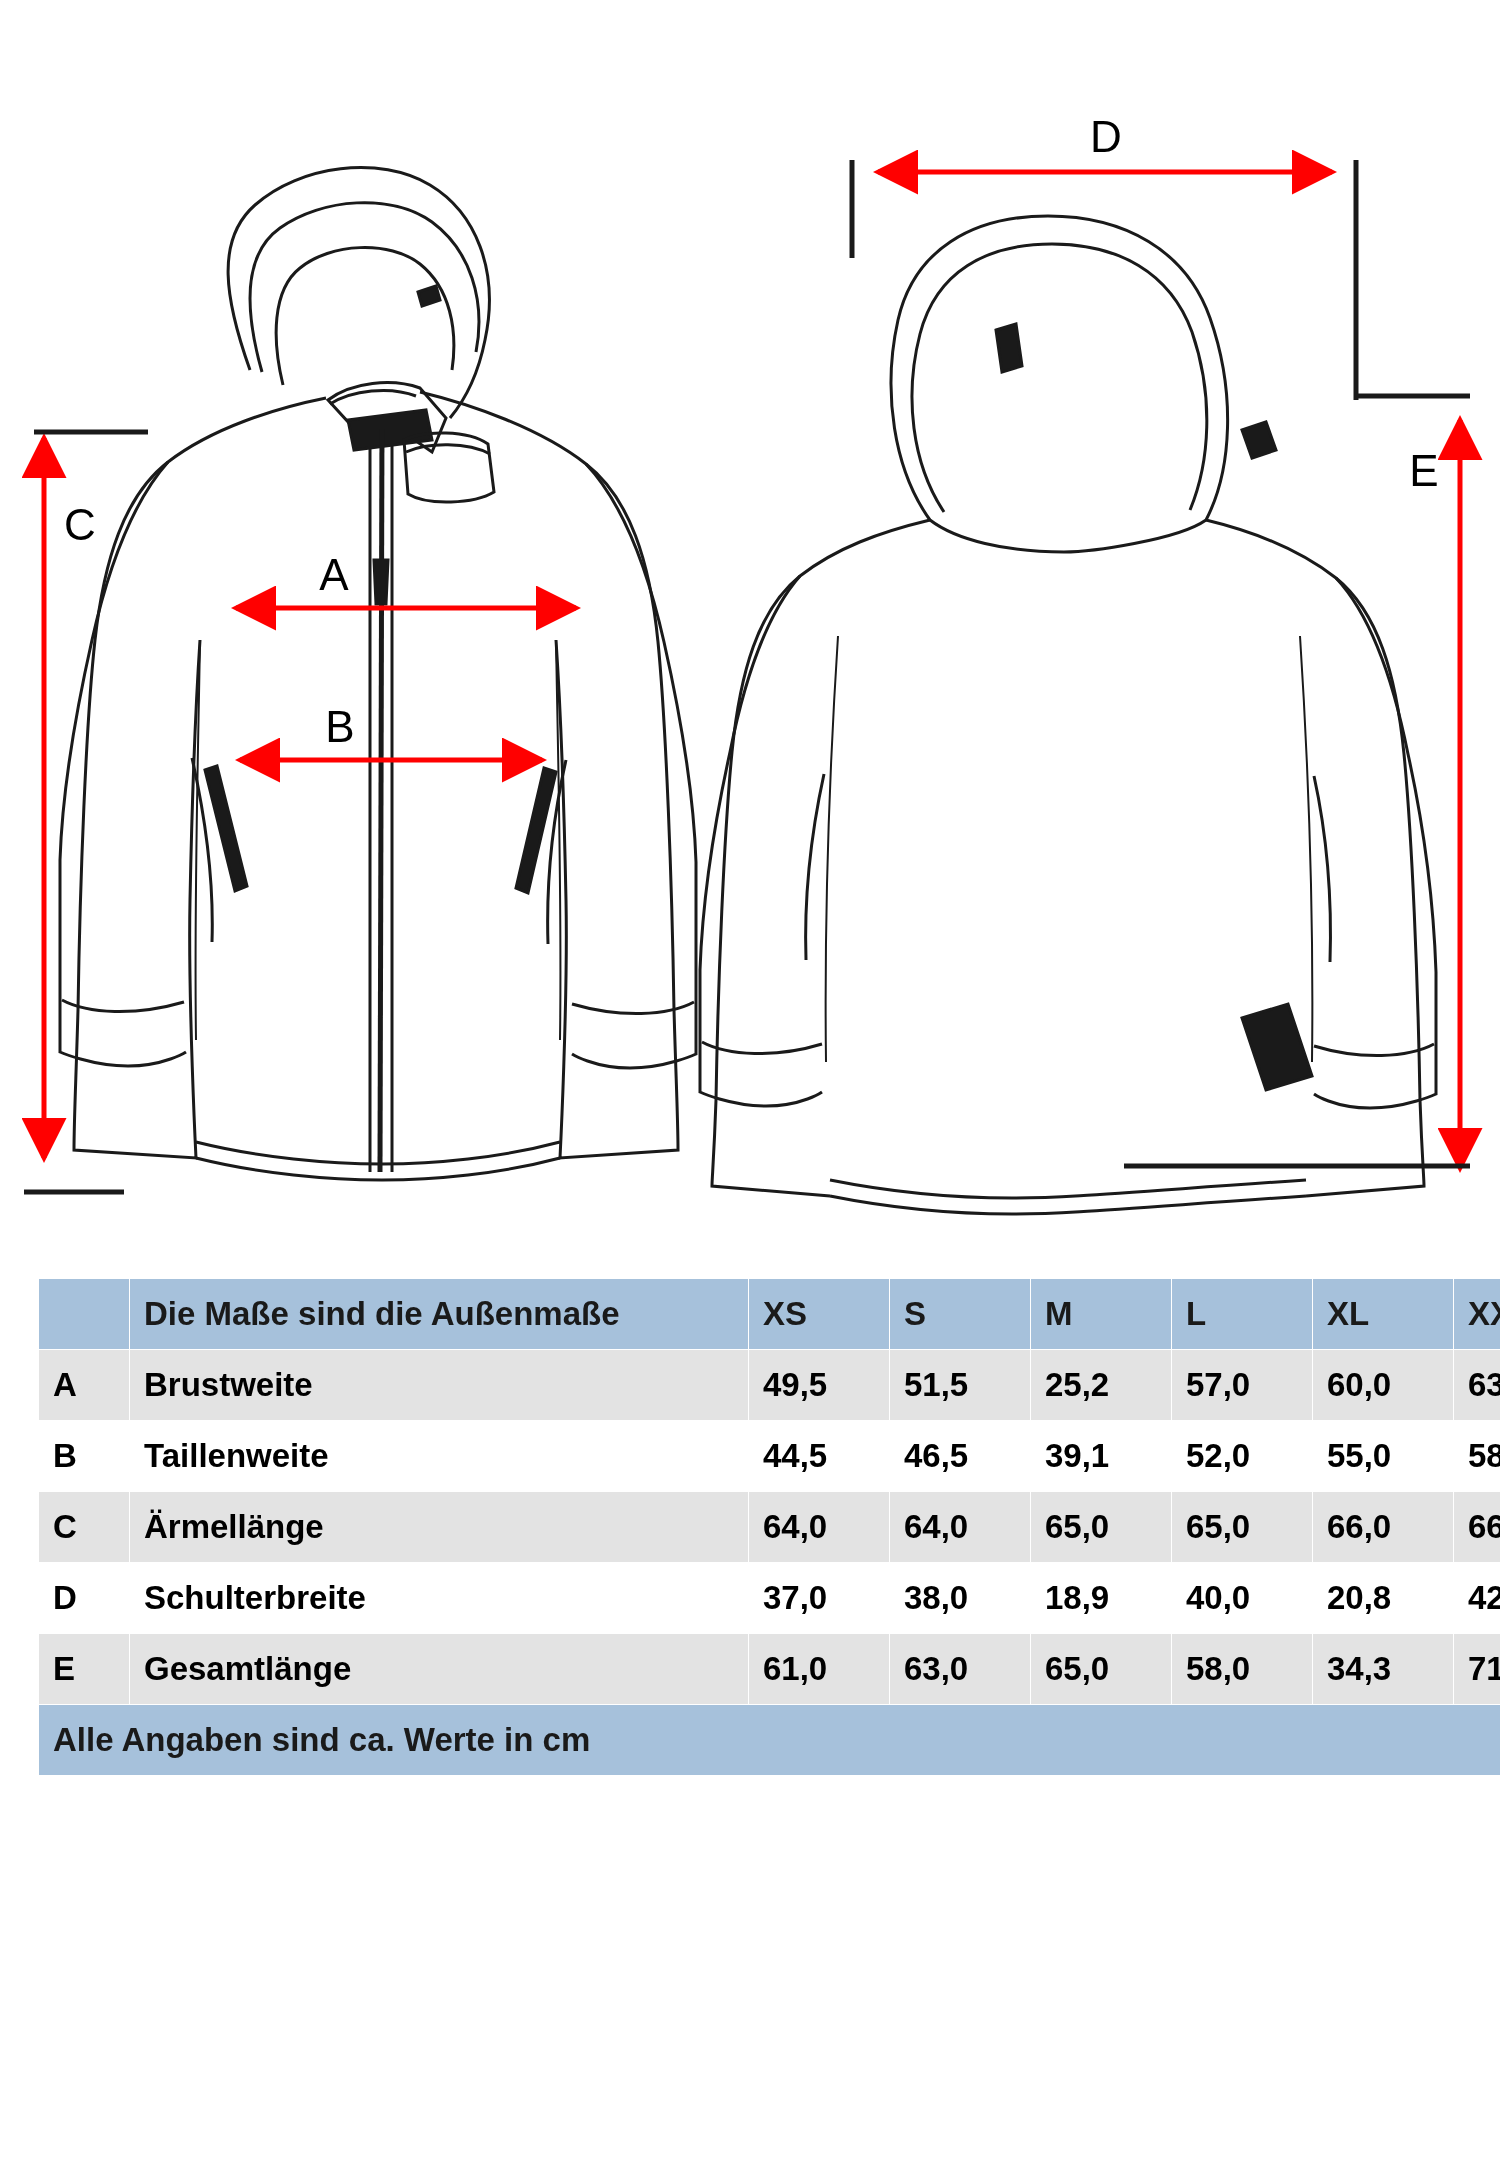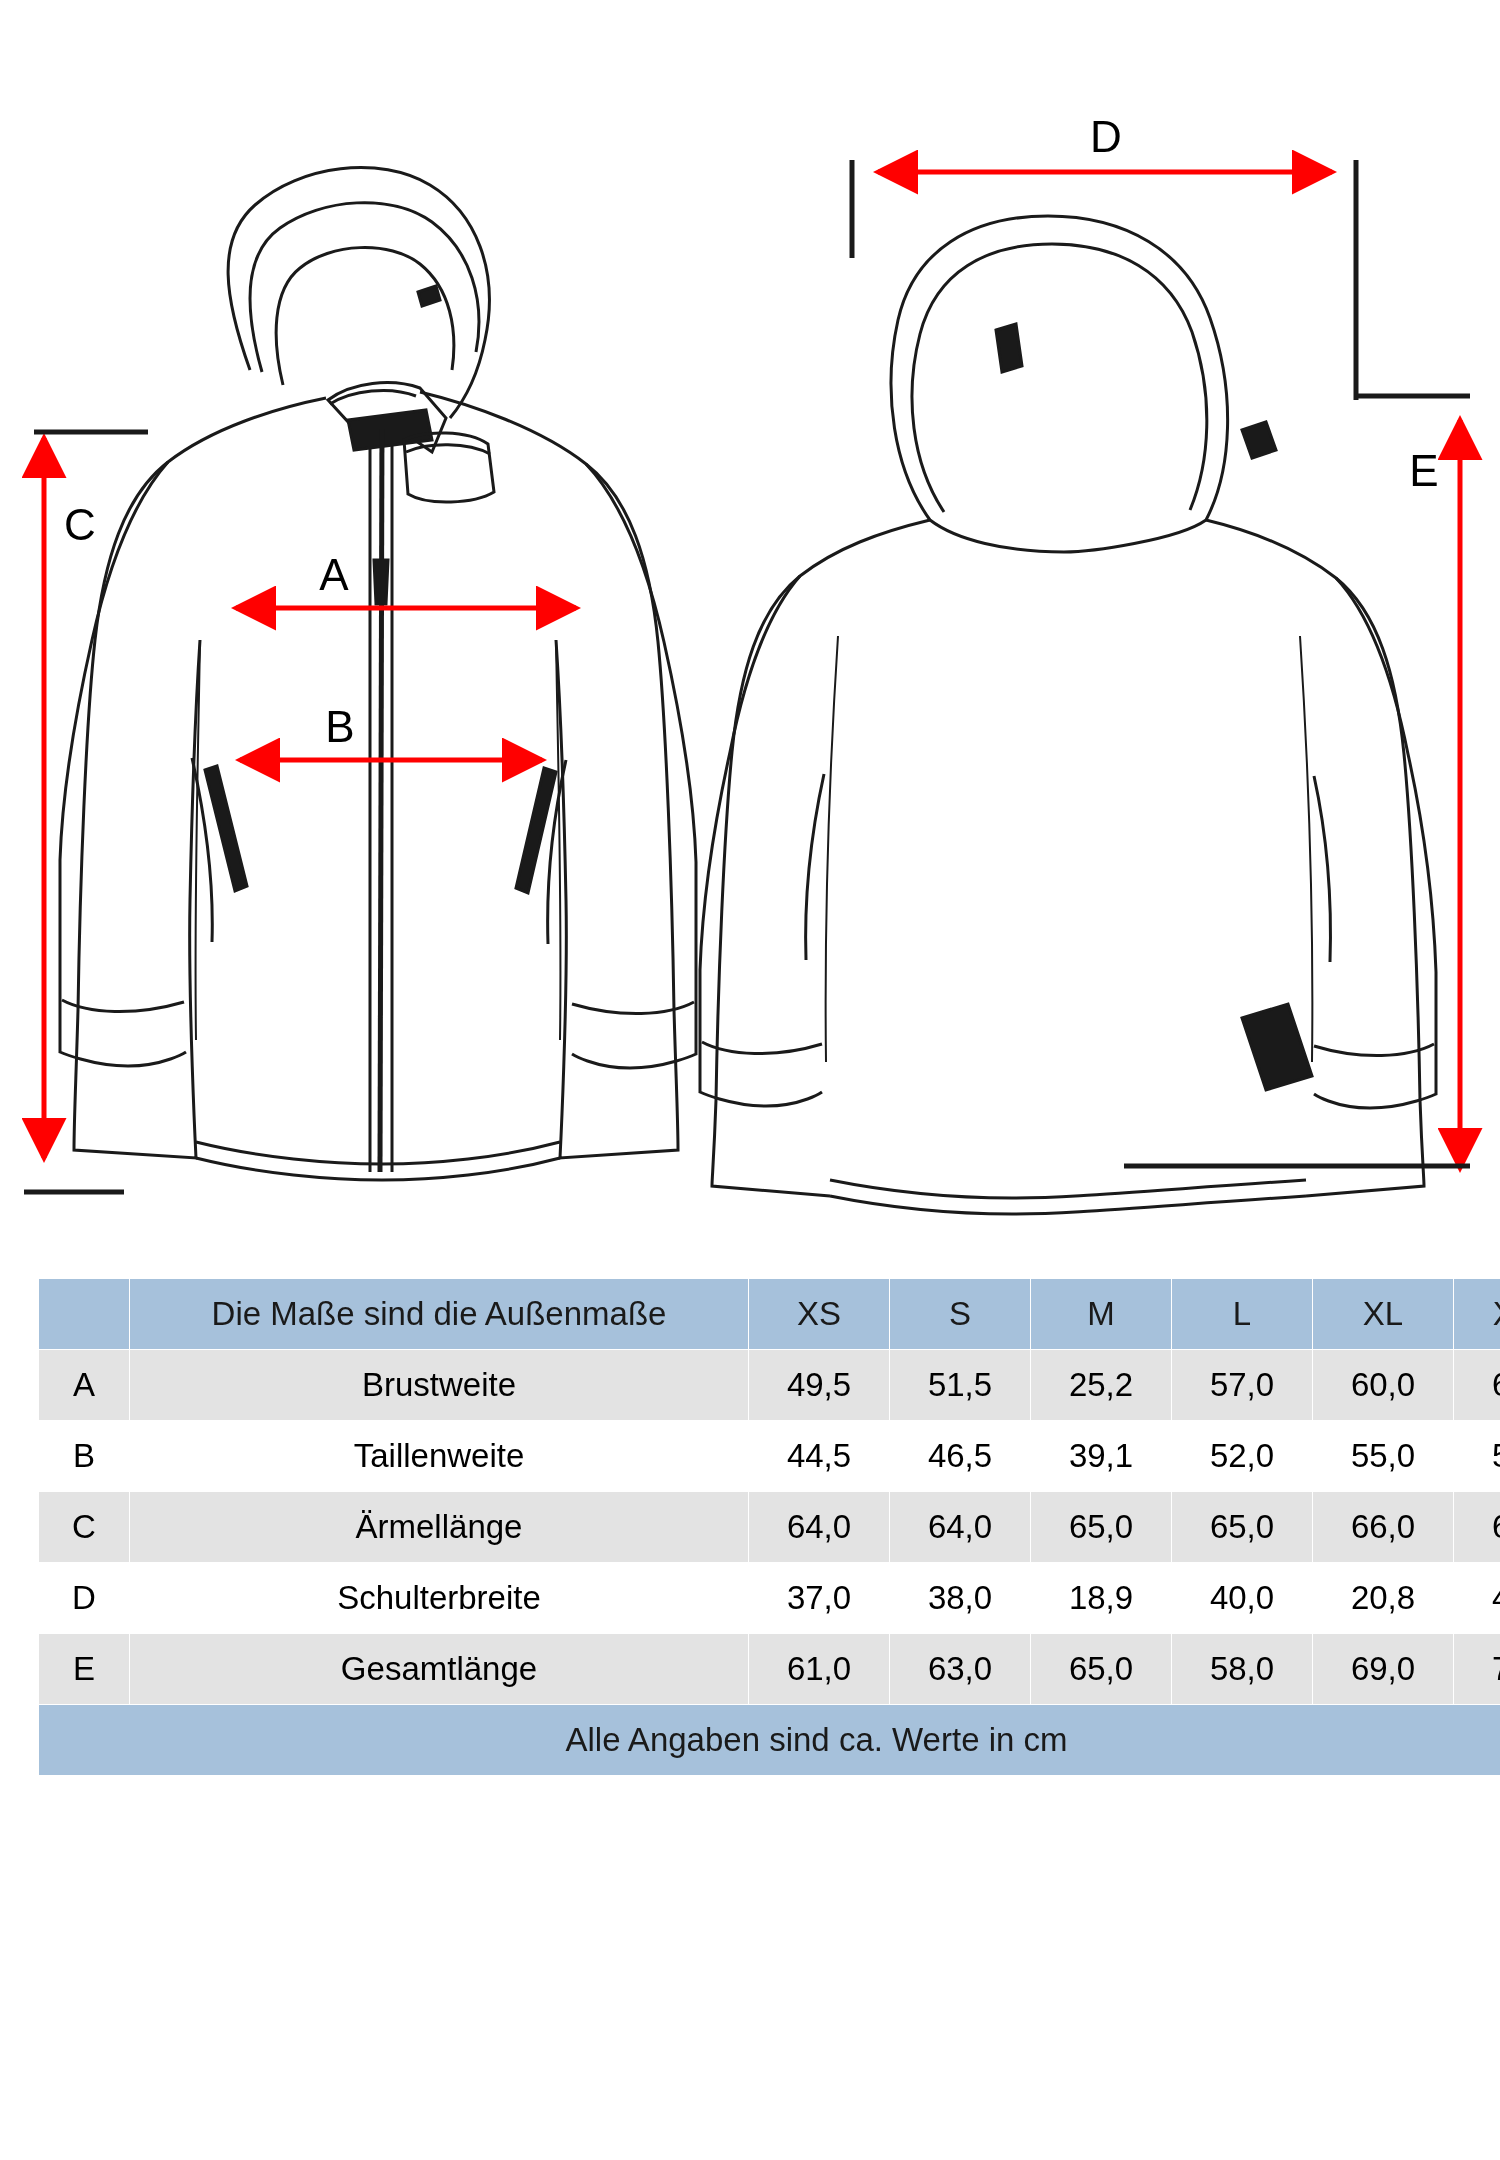--- a/index.html
+++ b/index.html
@@ -40,22 +40,22 @@
     left: 38px;
     top: 1278px;
     width: 1424px;
     border-collapse: collapse;
     table-layout: fixed;
     font-size: 33px;
   }
   #size-table td, #size-table th {
     border: 1px solid #ffffff;
     padding: 16px 14px;
-    text-align: center;
-    font-weight: normal;
+    text-align: left;
+    font-weight: bold;
     vertical-align: middle;
     white-space: nowrap;
   }
   #size-table thead th {
     background: #a6c1db;
     color: #1a1a1a;
     font-size: 33px;
   }
   #size-table tbody tr.row-odd td {
     background: #e3e3e3;
@@ -252,21 +252,21 @@
       <td class="cell-num">20,8</td>
       <td class="cell-num">42,0</td>
     </tr>
     <tr class="row-odd">
       <td>E</td>
       <td>Gesamtlänge</td>
       <td class="cell-num">61,0</td>
       <td class="cell-num">63,0</td>
       <td class="cell-num">65,0</td>
       <td class="cell-num">58,0</td>
-      <td class="cell-num">69,0</td>
+      <td class="cell-num">34,3</td>
       <td class="cell-num">71,0</td>
     </tr>
   </tbody>
   <tfoot>
     <tr>
       <td colspan="8">Alle Angaben sind ca. Werte in cm</td>
     </tr>
   </tfoot>
 </table>
 

